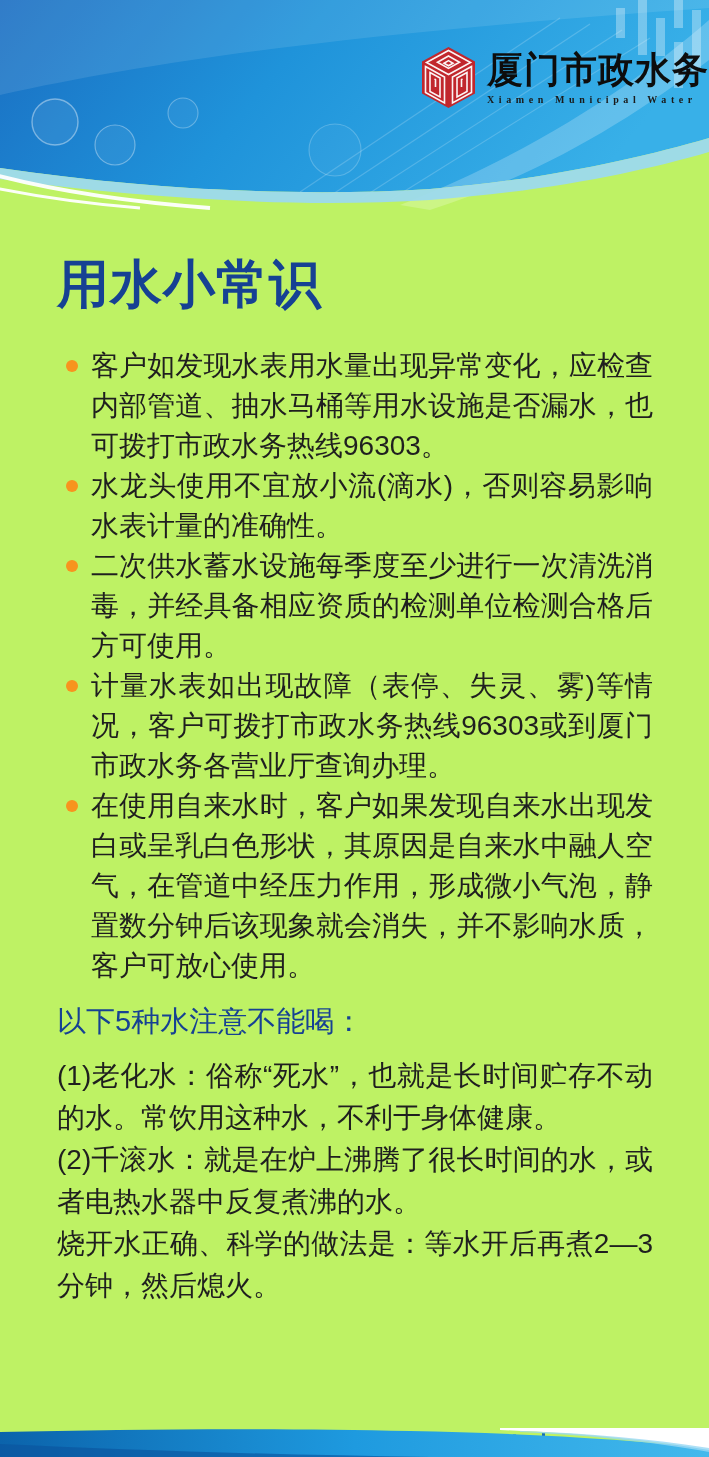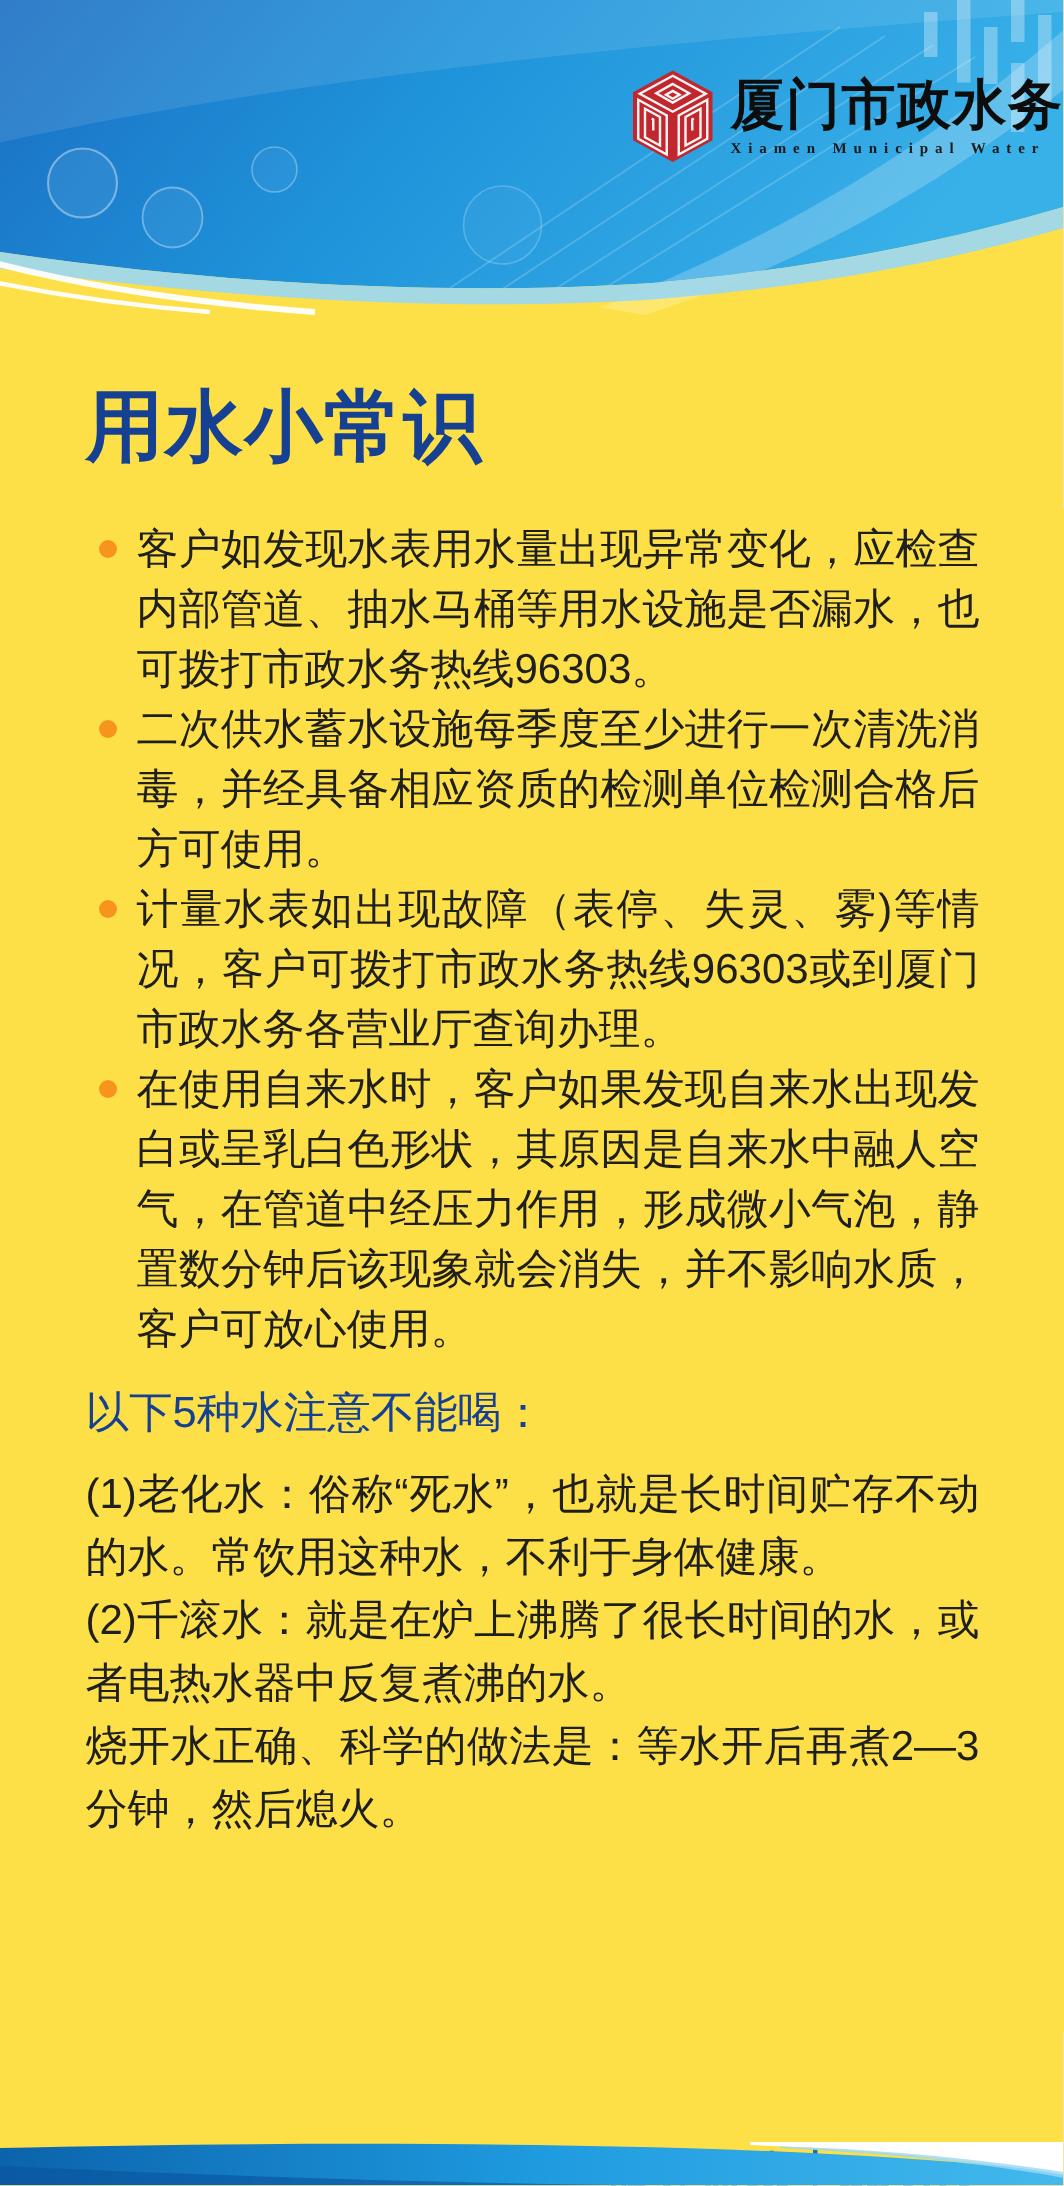--- a/index.html
+++ b/index.html
@@ -1,20 +1,20 @@
 <!DOCTYPE html>
 <html><head>
 <meta charset="utf-8">
 <style>
   html, body { margin: 0; padding: 0; background: #e8e8e8; }
   .page {
     position: relative;
     width: 709px;
     height: 1457px;
-    background: #fde047;
+    background: #bef264;
     overflow: hidden;
     font-family: "Liberation Sans", sans-serif;
     margin: 0 auto;
   }
 
   
   .header-art { position: absolute; top: 0; left: 0; width: 709px; height: 210px; }
   .logo {
     position: absolute; top: 46px; left: 420px;
     display: flex; align-items: center; gap: 10px;
@@ -151,20 +151,21 @@
       <span class="logo-title">厦门市政水务</span>
       <span class="logo-subtitle">Xiamen Municipal Water</span>
     </div>
   </div>
 
   <div class="content">
     <h1 class="page-title">用水小常识</h1>
 
     <ul class="tips-list">
       <li>客户如发现水表用水量出现异常变化，应检查内部管道、抽水马桶等用水设施是否漏水，也可拨打市政水务热线96303。</li>
+      <li>水龙头使用不宜放小流(滴水)，否则容易影响水表计量的准确性。</li>
       <li>二次供水蓄水设施每季度至少进行一次清洗消毒，并经具备相应资质的检测单位检测合格后方可使用。</li>
       <li>计量水表如出现故障（表停、失灵、雾)等情况，客户可拨打市政水务热线96303或到厦门市政水务各营业厅查询办理。</li>
       <li>在使用自来水时，客户如果发现自来水出现发白或呈乳白色形状，其原因是自来水中融人空气，在管道中经压力作用，形成微小气泡，静置数分钟后该现象就会消失，并不影响水质，客户可放心使用。</li>
     </ul>
 
     <h2 class="subheading">以下5种水注意不能喝：</h2>
 
     <div class="paragraphs">
       <p>(1)老化水：俗称“死水”，也就是长时间贮存不动的水。常饮用这种水，不利于身体健康。</p>
       <p>(2)千滚水：就是在炉上沸腾了很长时间的水，或者电热水器中反复煮沸的水。</p>

